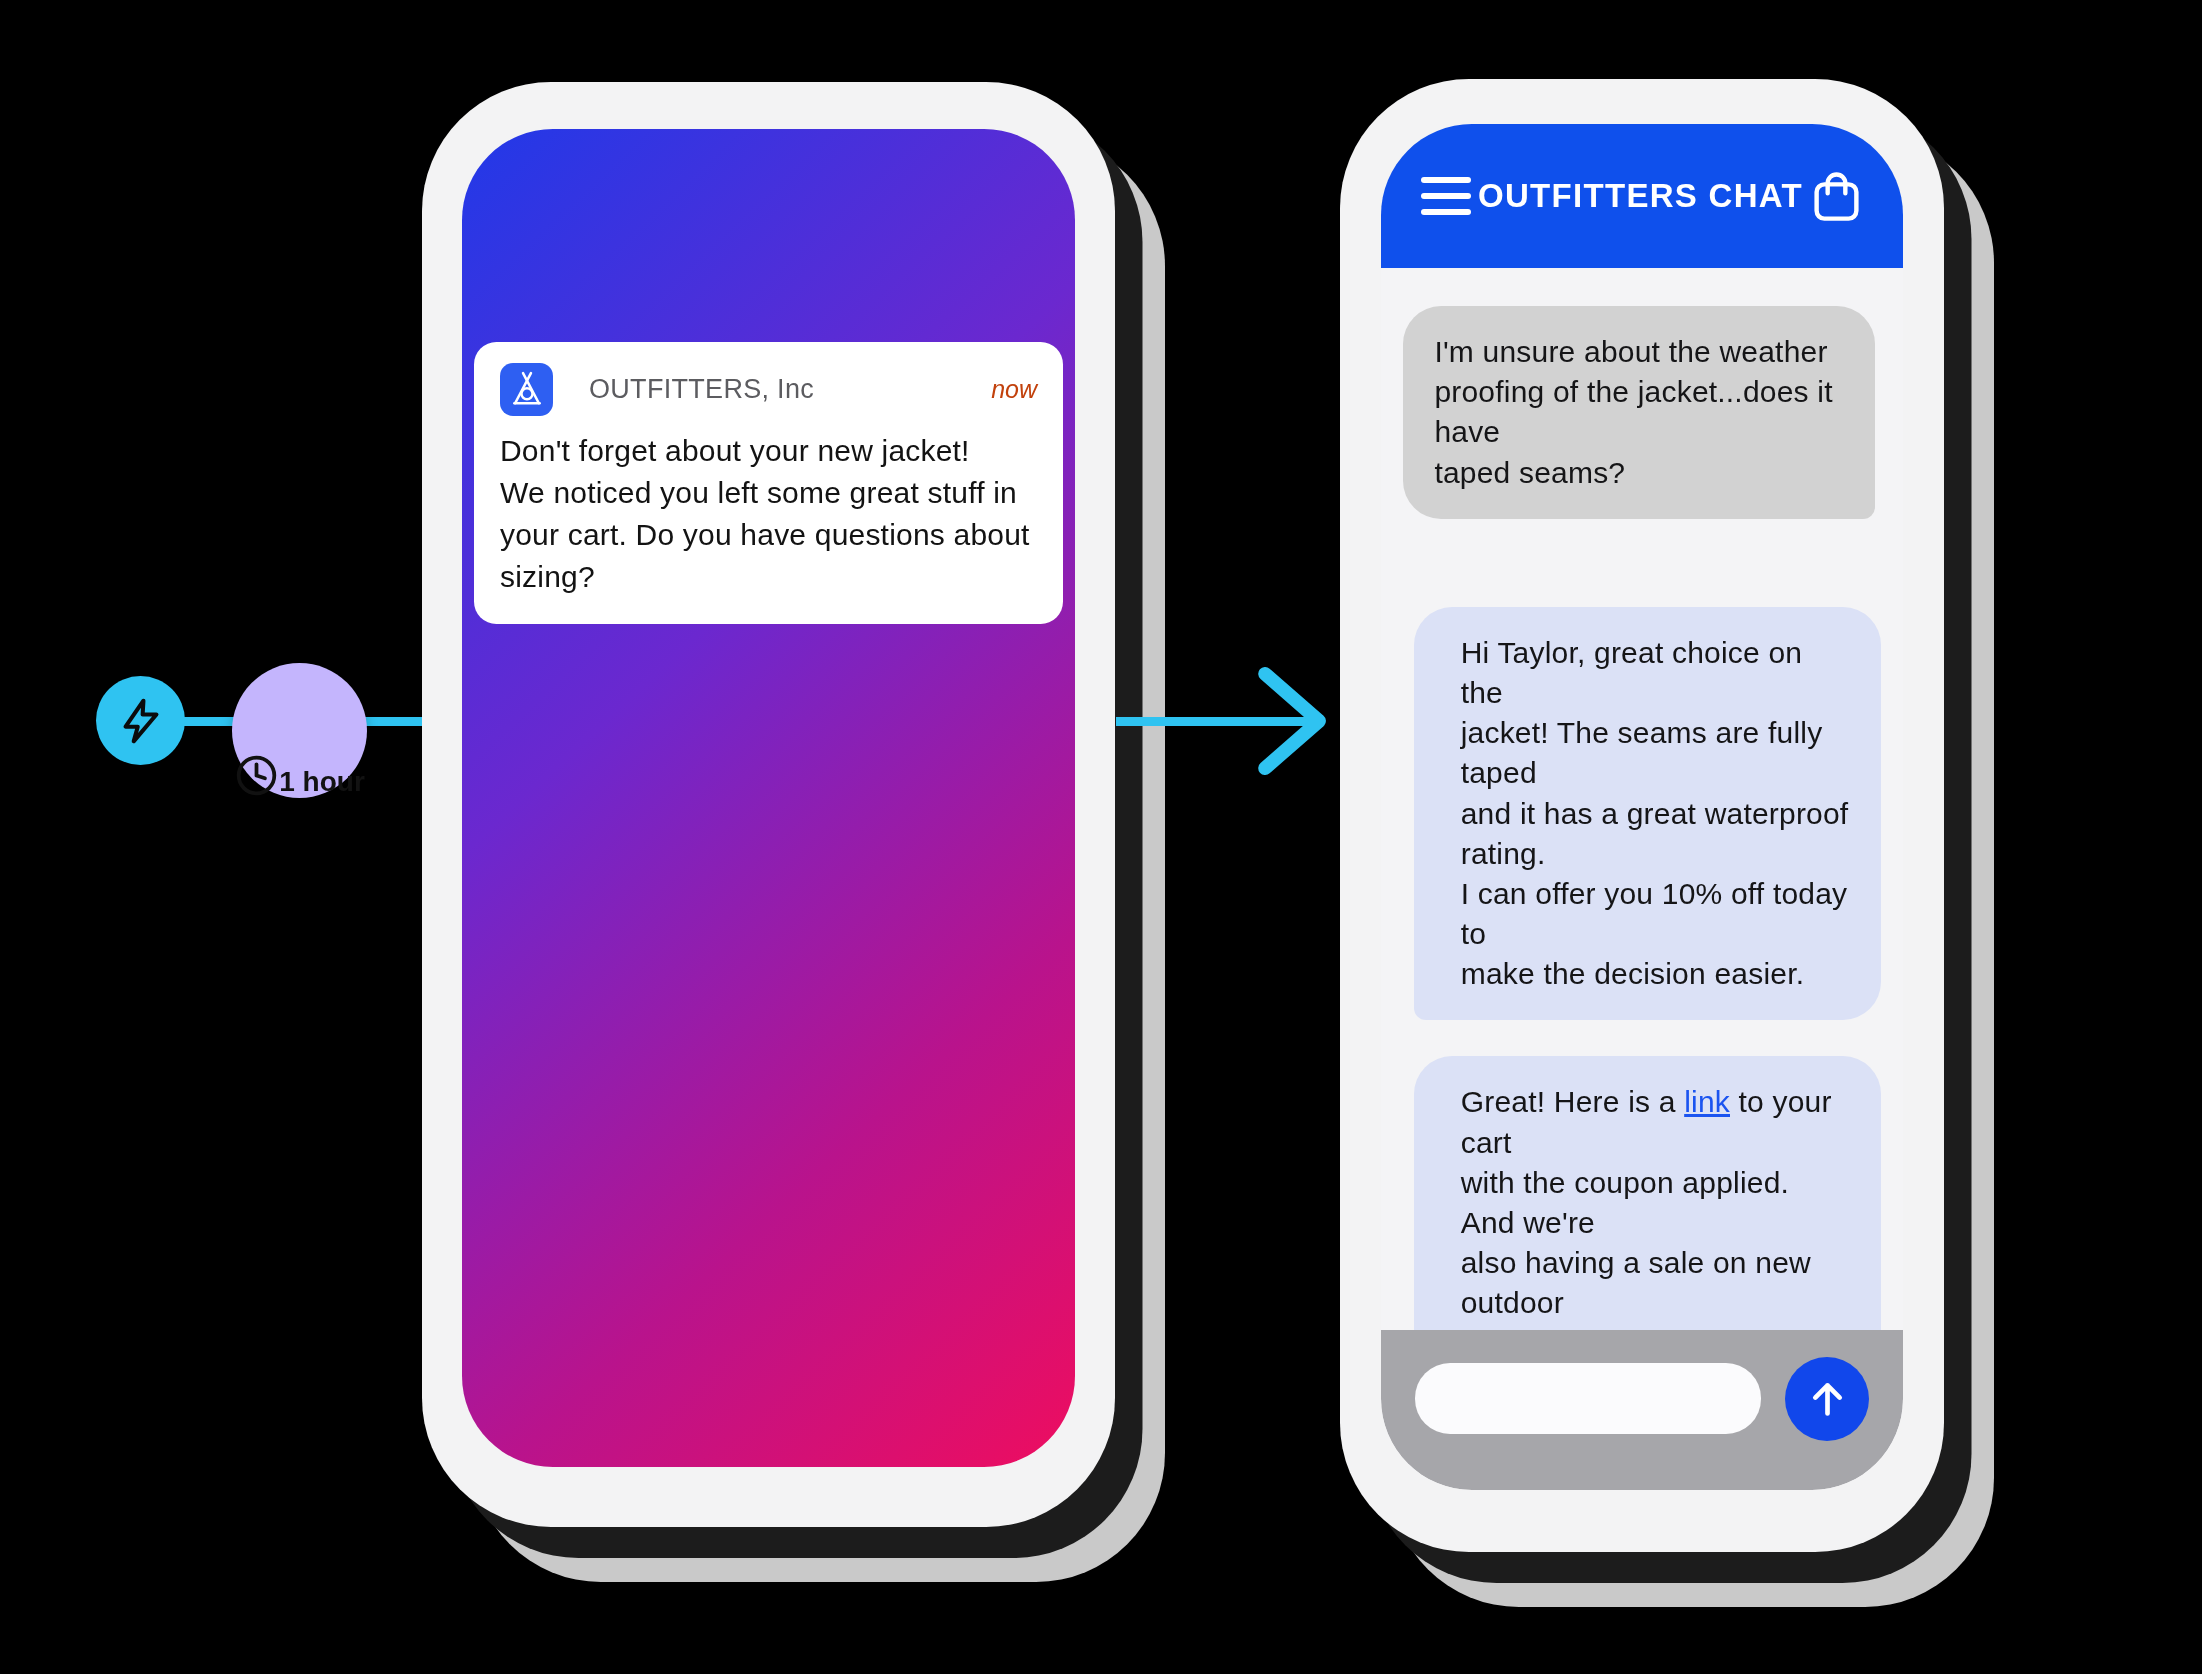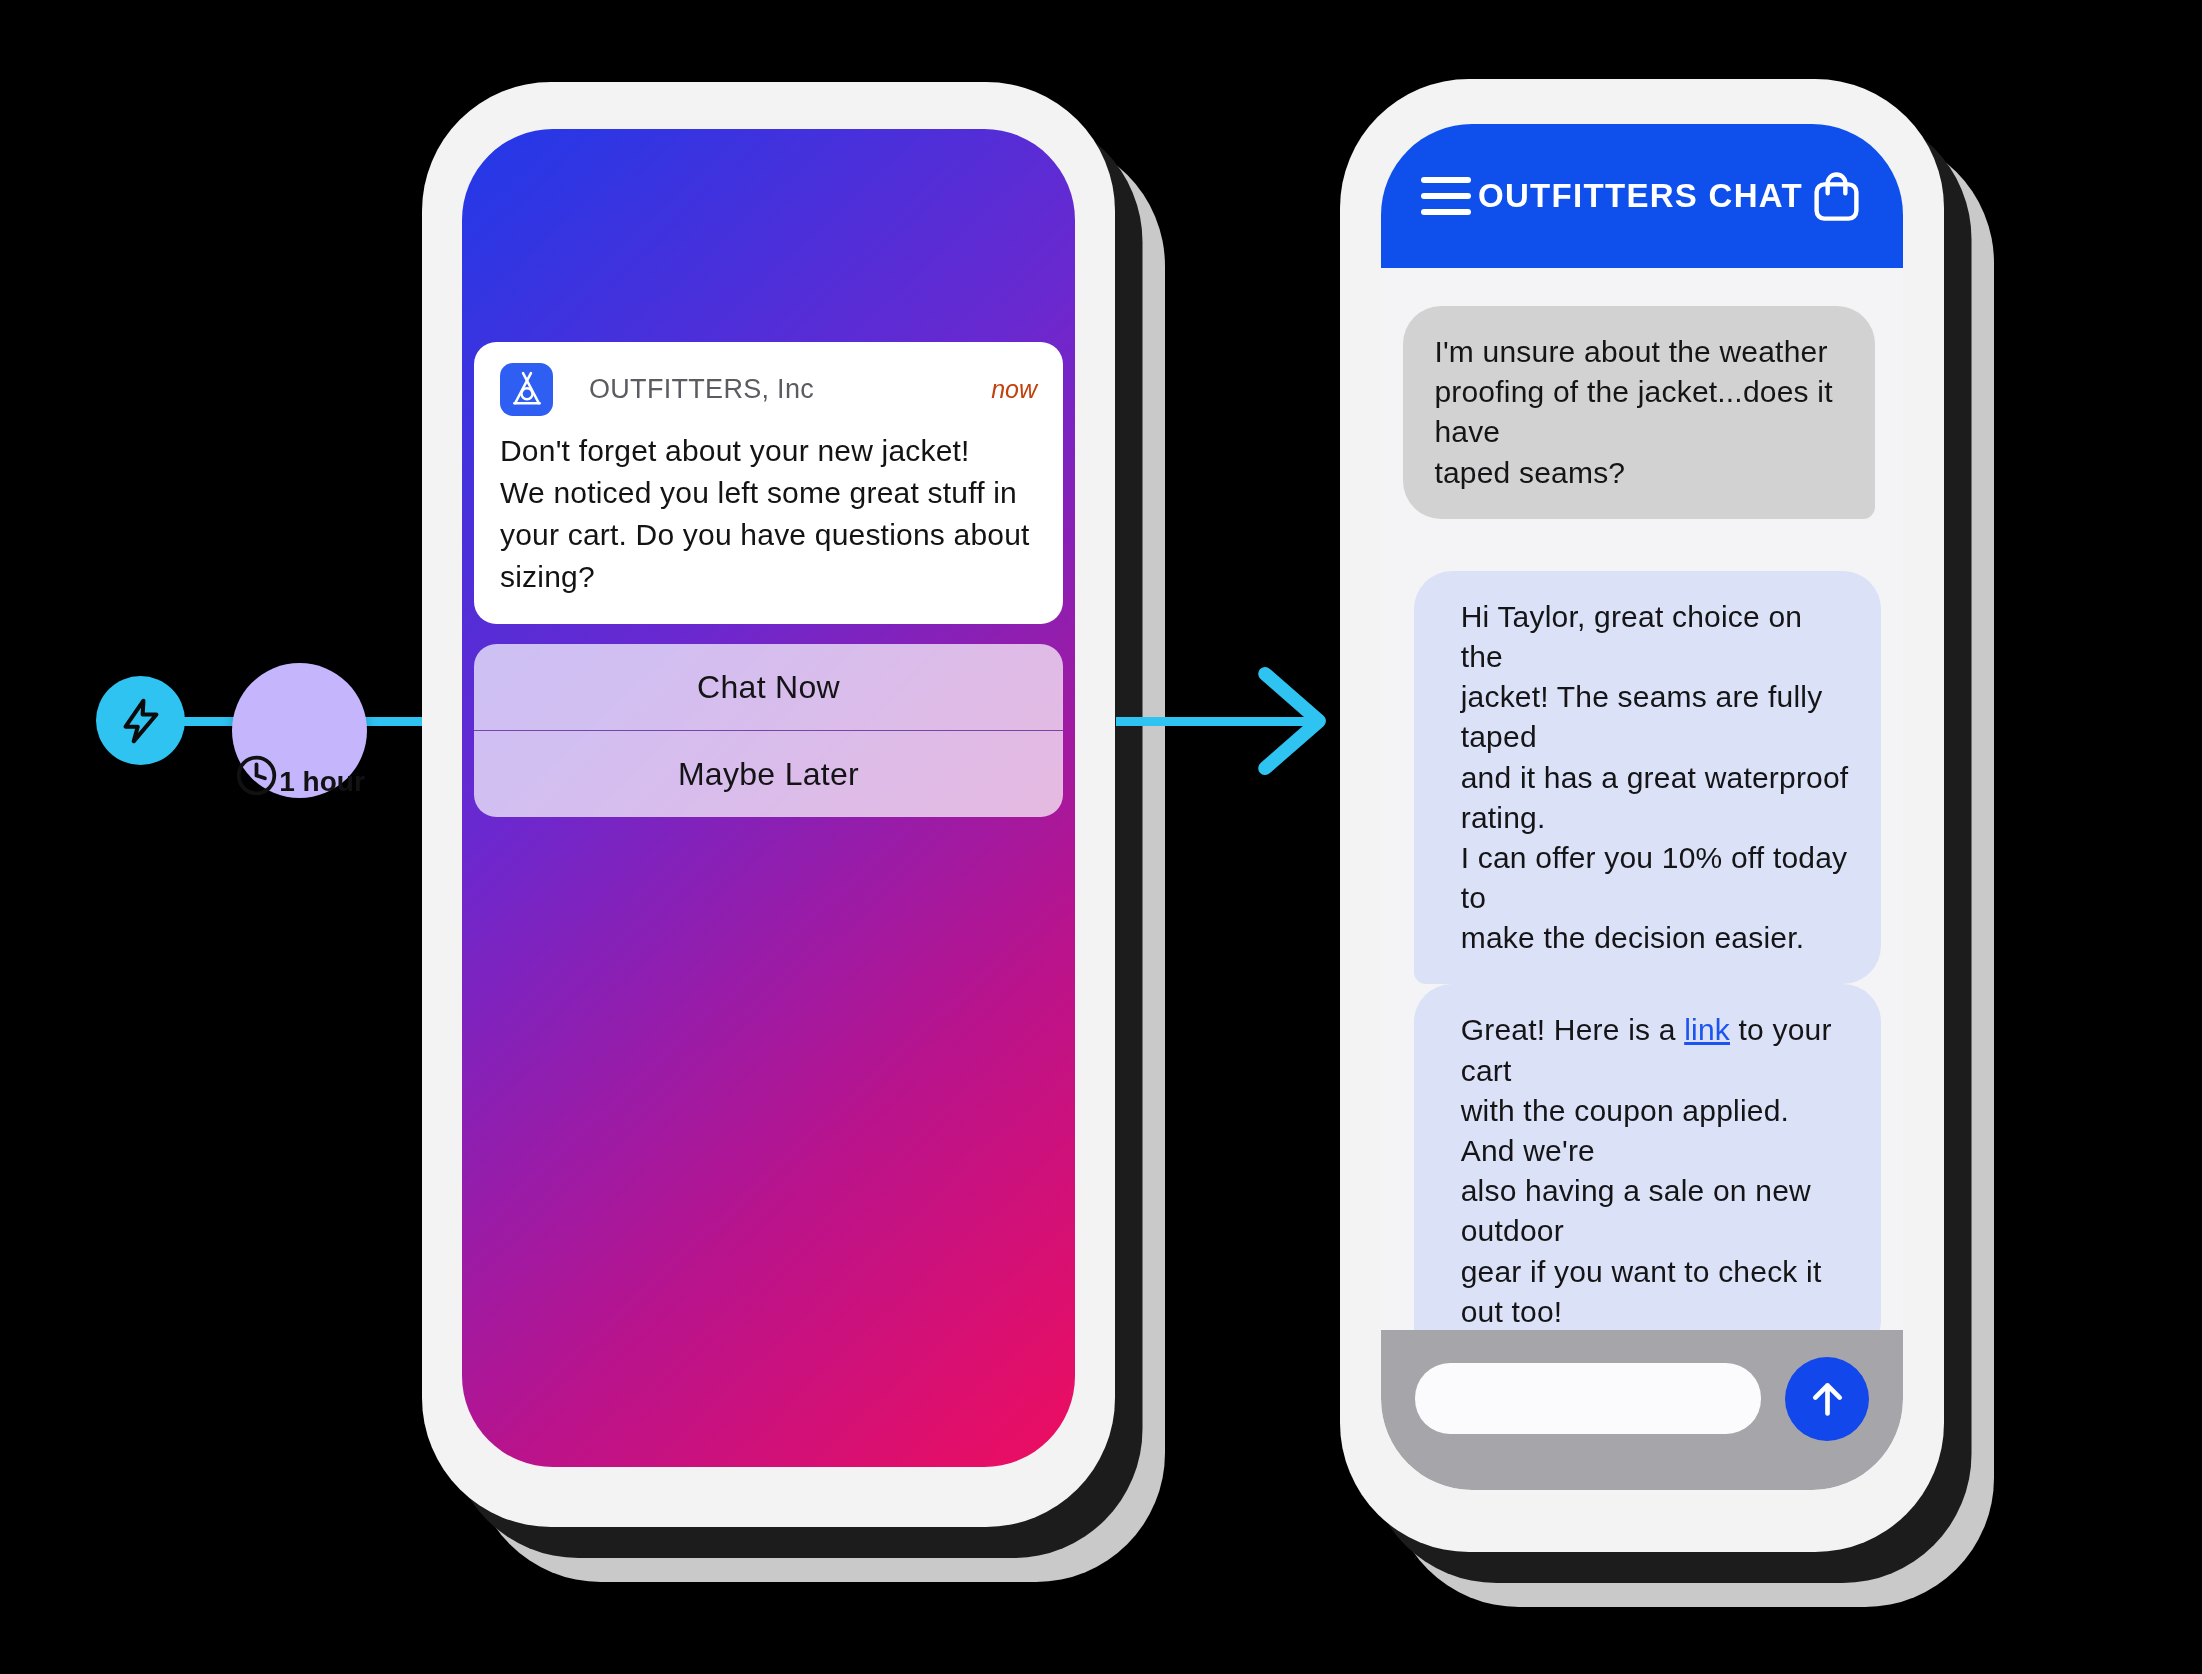--- a/index.html
+++ b/index.html
@@ -50,21 +50,21 @@
   
   .chat-header{height:144px;background:#0f50ec;display:flex;align-items:center;
                padding:0 40px;flex:0 0 auto;}
   .hamburger{display:flex;flex-direction:column;gap:10.3px;cursor:pointer;}
   .hamburger span{display:block;width:50px;height:6px;border-radius:3.4px;background:#fff;}
   .chat-title{flex:1;text-align:center;color:#fff;font-size:33px;font-weight:bold;
               letter-spacing:1.3px;}
   .cart-btn{cursor:pointer;display:flex;align-items:center;}
 
   .chat-messages{flex:1;padding:38px 22.4px 0 22.4px;display:flex;flex-direction:column;
-                 overflow:hidden;}
+                 overflow:hidden;gap:36px;}
   .bubble{max-width:551px;padding:26px 31px;font-size:30px;line-height:1.34;color:#151517;
           white-space:pre-line;letter-spacing:0.2px;width:fit-content;}
   .bubble.user{background:#d2d2d2;border-radius:38px 38px 12px 38px;align-self:flex-end;
                margin-right:5.2px;}
   .bubble.agent{background:#dbe1f6;border-radius:38px 38px 38px 12px;align-self:flex-start;
                 margin-left:10.3px;padding-left:47px;}
   .bubble.user + .bubble.agent{margin-top:52px;}
   .bubble.agent + .bubble.user{margin-top:62px;}
   .chat-link{color:#1b54f0;text-decoration:underline;}
 
@@ -114,24 +114,20 @@
               </g>
             </svg>
           </div>
           <div class="app-name">OUTFITTERS, Inc</div>
           <div class="notif-time">now</div>
         </div>
         <div class="notif-body">Don't forget about your new jacket!
 We noticed you left some great stuff in your cart. Do you have questions about sizing?</div>
       </div>
 
-      <div class="notif-actions">
-        <div class="notif-action">Chat Now</div>
-        <div class="notif-action">Maybe Later</div>
-      </div>
 
     </div>
   </div>
 
   <div class="phone right">
     <div class="screen">
 
       <div class="chat-header">
         <div class="hamburger">
           <span></span>

